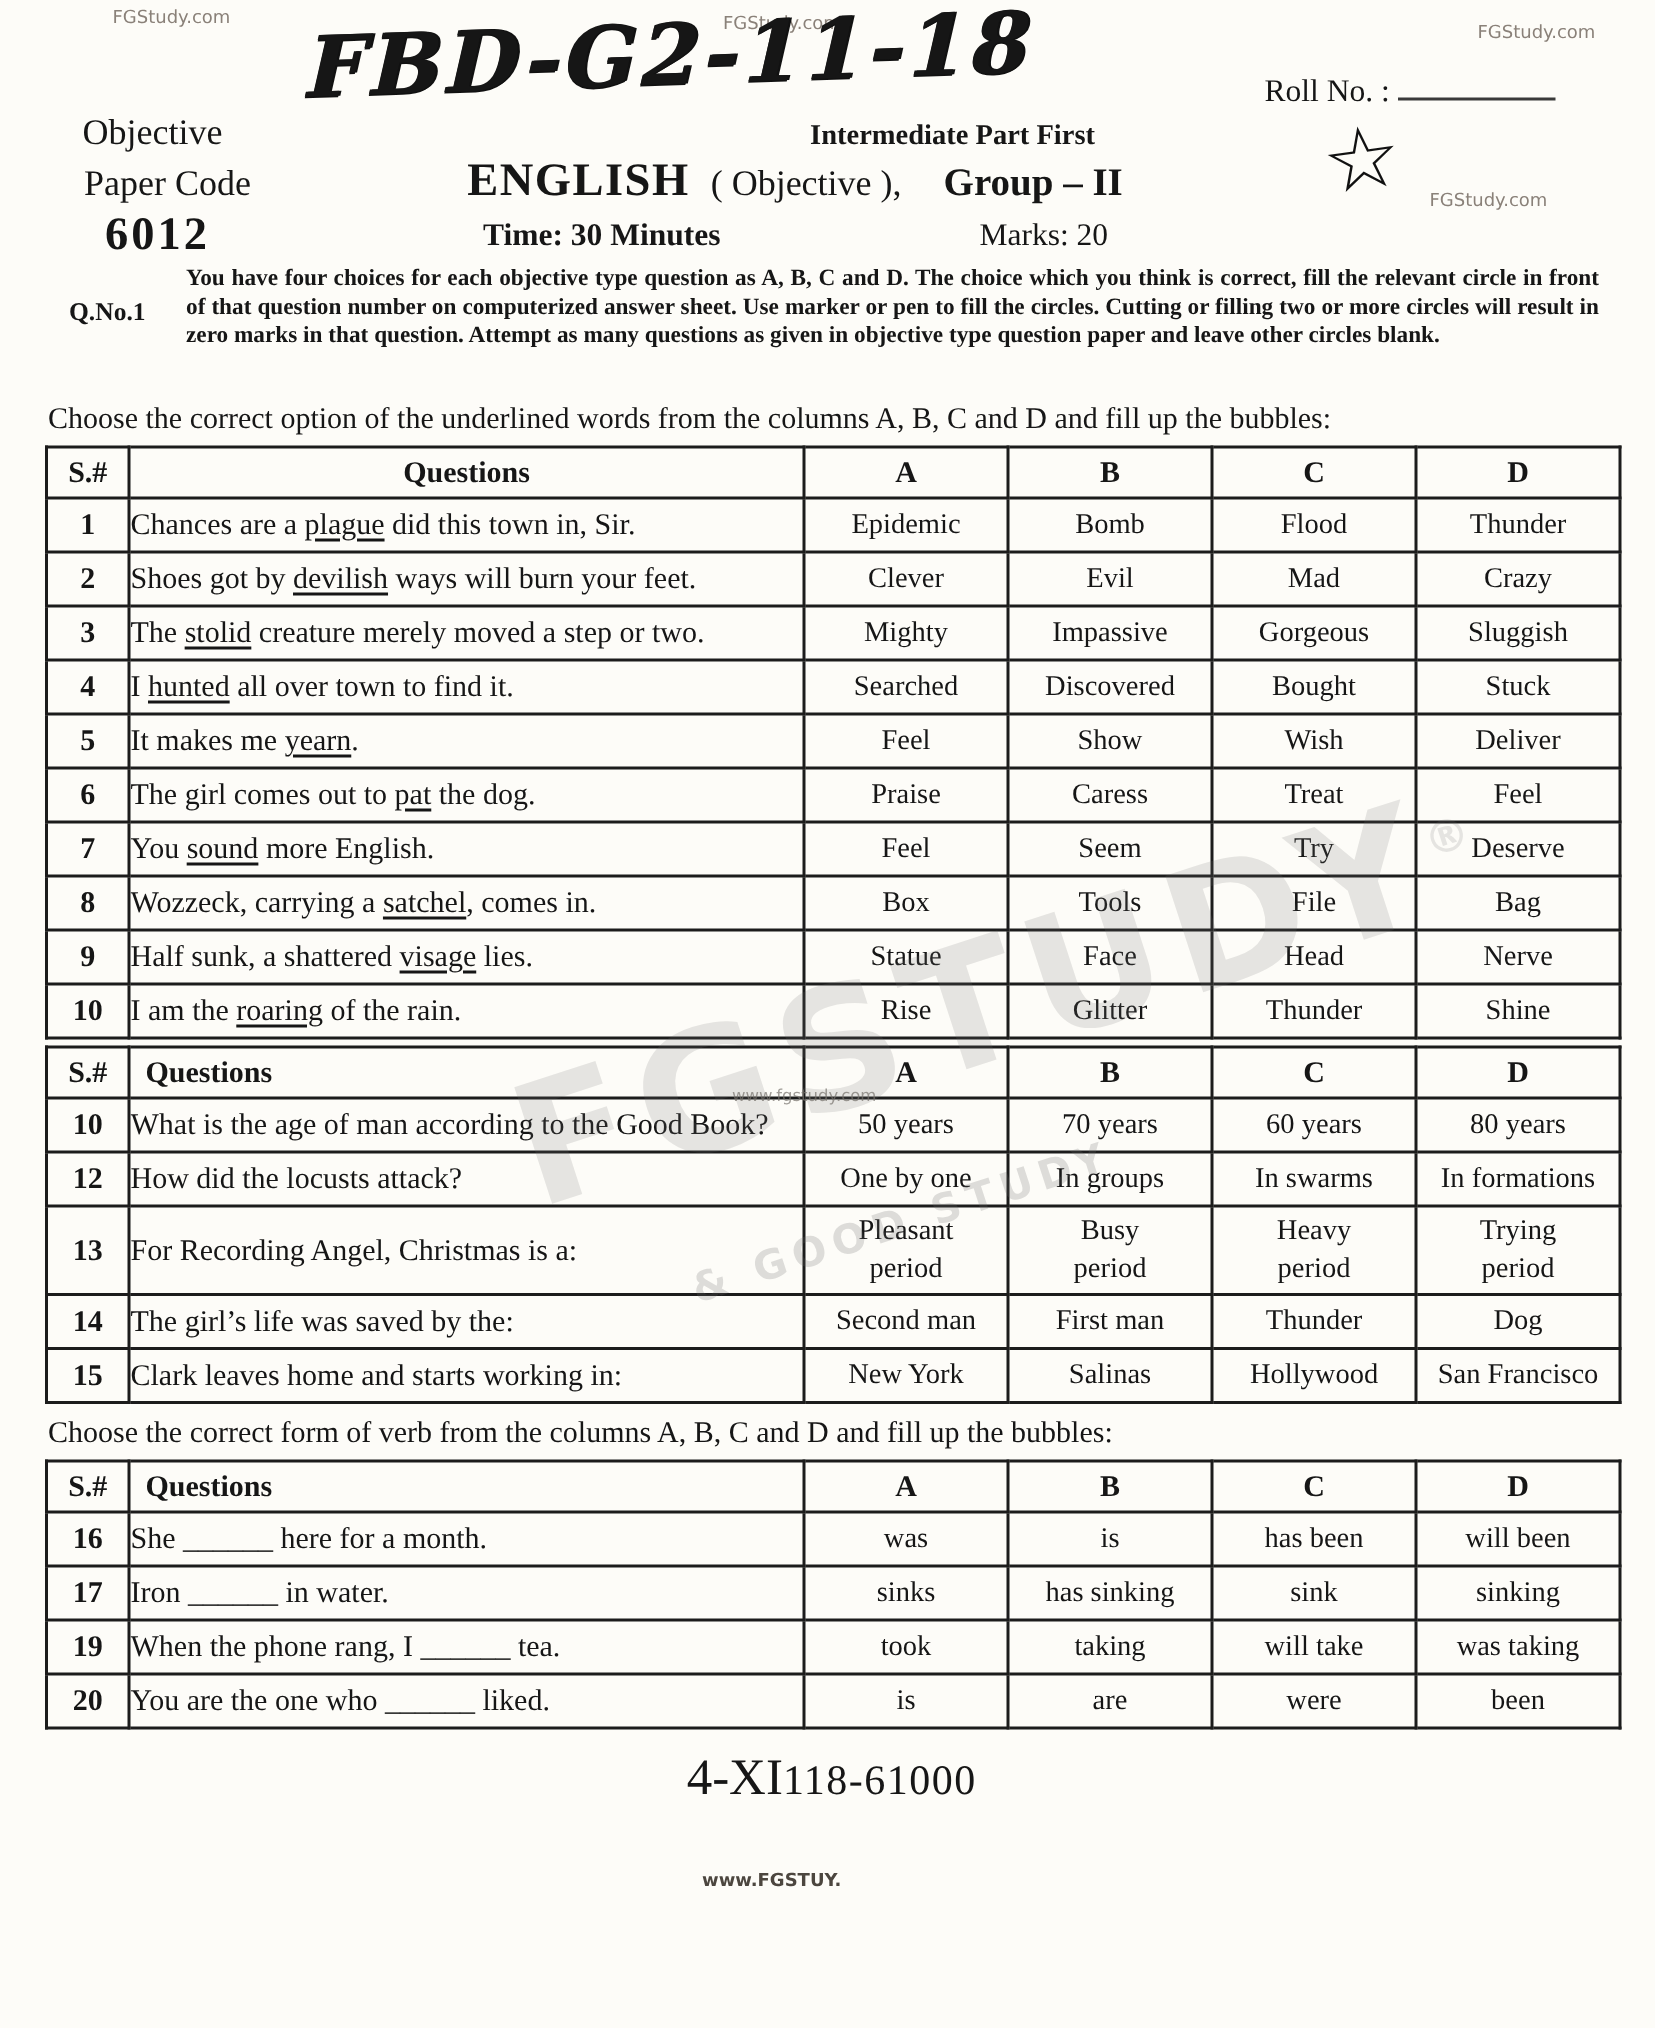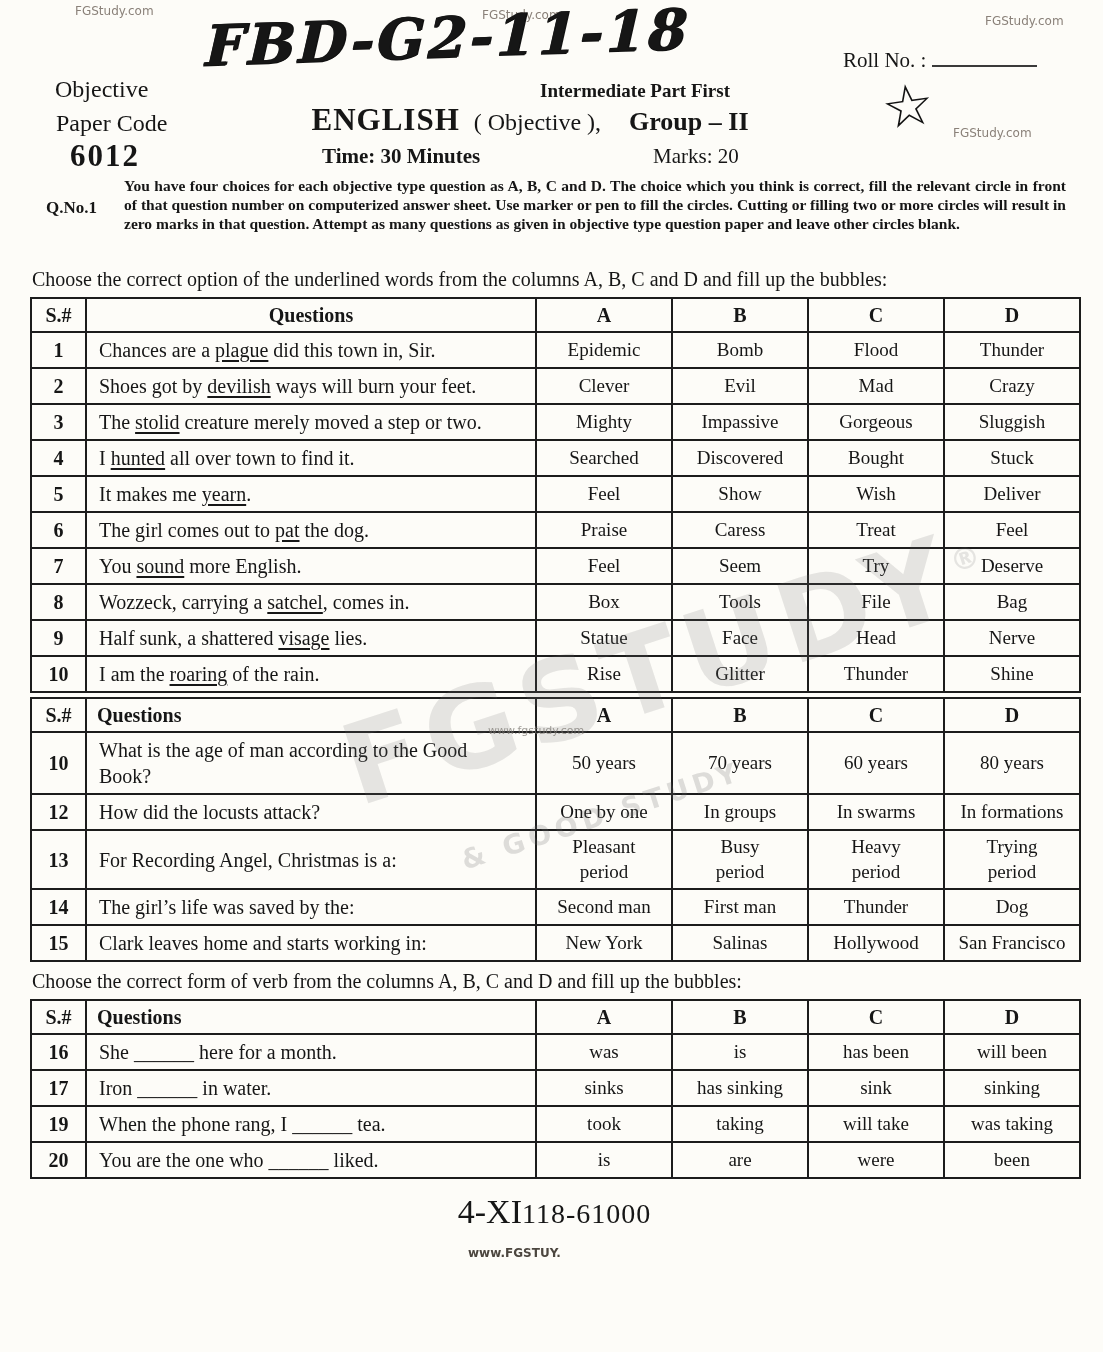--- a/index.html
+++ b/index.html
@@ -41,21 +41,21 @@
   .content{position:relative;z-index:1;padding:0 24px 0 30px;}
   .sec-title{font-size:20px;margin:8px 0 6px 2px;}
   table{border-collapse:collapse;table-layout:fixed;width:1049px;background:transparent;}
   th,td{border:2px solid #1c1c1c;line-height:1.3;overflow:hidden;}
   th{font-size:20px;font-weight:bold;text-align:center;padding:3px 6px;}
   table.left-q th.h-q{text-align:left;padding-left:10px;}
   col.c-no{width:55px;}
   col.c-q{width:450px;}
   col.c-opt{width:136px;}
   .cell-no{text-align:center;font-weight:bold;font-size:20px;padding:4px 2px;}
-  .cell-q{font-size:20px;text-align:left;padding:4px 12px;}
+  .cell-q{font-size:20px;text-align:left;padding:4px 0;}
   .cell-opt{font-size:19px;text-align:center;padding:4px 2px;white-space:pre-line;}
   .uline{text-decoration:underline;text-underline-offset:3px;}
   table{margin-bottom:4px;}
   
   .footer{text-align:center;margin-top:14px;}
   .f-left{font-size:34px;}
   .f-right{font-size:28px;letter-spacing:1px;}
   
   .overlay{position:absolute;z-index:3;pointer-events:none;}
   .wm-diag{

